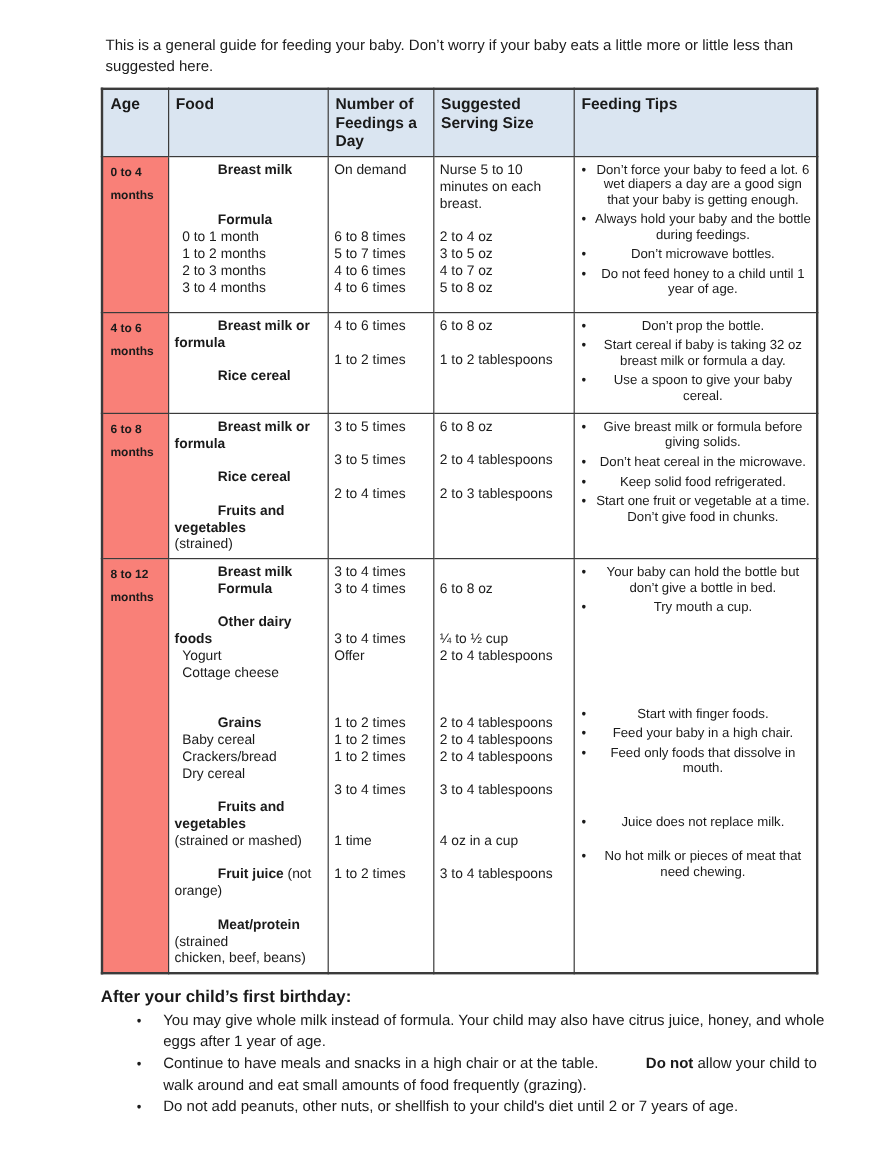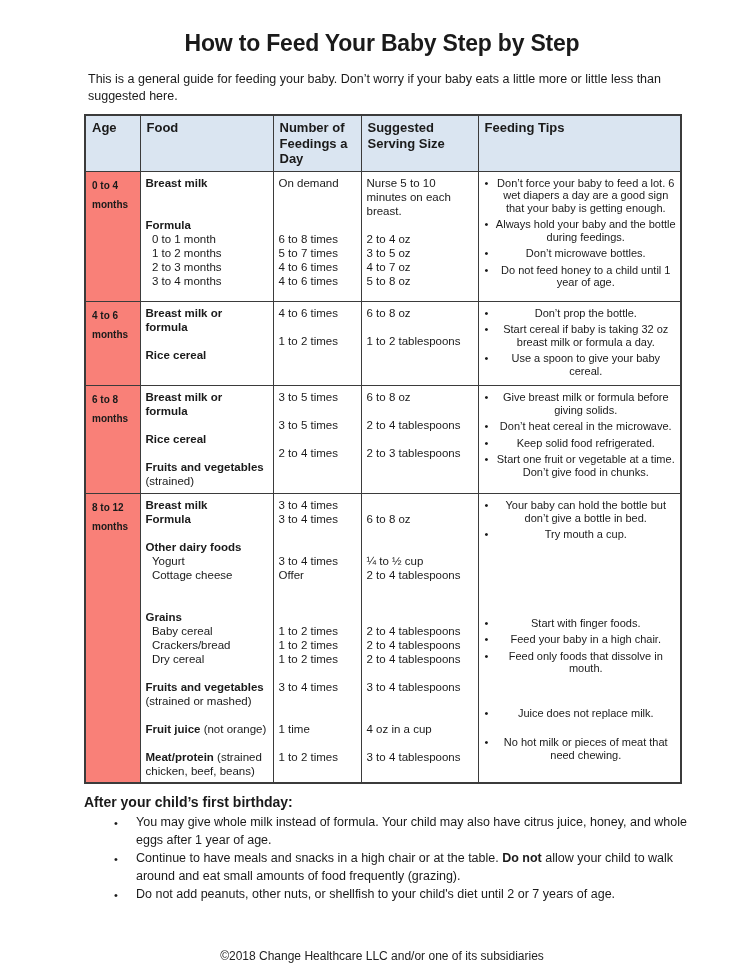--- a/index.html
+++ b/index.html
@@ -22,42 +22,41 @@
   th{
     background:var(--header-bg); font-size:13px; line-height:15.5px; text-align:left;
     vertical-align:top; padding:4px 6px; border:1px solid var(--border-c); font-weight:bold;
   }
   td{border:1px solid var(--border-c); vertical-align:top; padding:4px 5px; font-size:11.5px;}
   .age-cell{
     background:var(--age-bg); font-weight:bold; font-size:10px; line-height:19px;
     white-space:pre-line; padding:4px 5px 4px 6px;
   }
   .ln{line-height:14px; min-height:14px; white-space:pre-wrap; font-size:11.5px;}
-  .b{font-weight:bold;}
+  .b{font-weight:bold;margin-left:36px;}
   .tips-cell{padding:5px 4px 4px 6px;}
   .tgroup{margin:0;}
   .tip{display:flex; margin-bottom:4px; font-size:11px; line-height:12.5px;}
   .blt{width:11px; flex:none;}
   .ttext{flex:1;text-align:center;}
   .row-0 td{height:130px;}
   .row-1 td{height:76px;}
   .row-2 td{height:108px;}
   .row-3 td{height:288px;}
   .after{margin-top:10px; width:604px; font-size:12.5px;}
   .after-heading{font-weight:bold; font-size:14px; line-height:17px; margin-bottom:3px;}
   .ab{display:flex; padding-left:30px; line-height:17.5px; margin-bottom:1px;}
   .blt2{width:22px; flex:none; font-size:11px; padding-top:1px;}
   .abtext{flex:1;}
   .copyright{margin-top:44px; width:596px; text-align:center; font-size:12px; color:#222;}
 </style>
 </head>
 <body>
 
 <div class="page">
-  <h1 class="title">How to Feed Your Baby Step by Step</h1>
   <p class="intro">This is a general guide for feeding your baby. Don’t worry if your baby eats a little more or little less than suggested here.</p>
 
   <table>
     <colgroup>
       <col style="width:55px">
         <col style="width:133px">
         <col style="width:88px">
         <col style="width:117px">
         <col style="width:203px">
     </colgroup>

